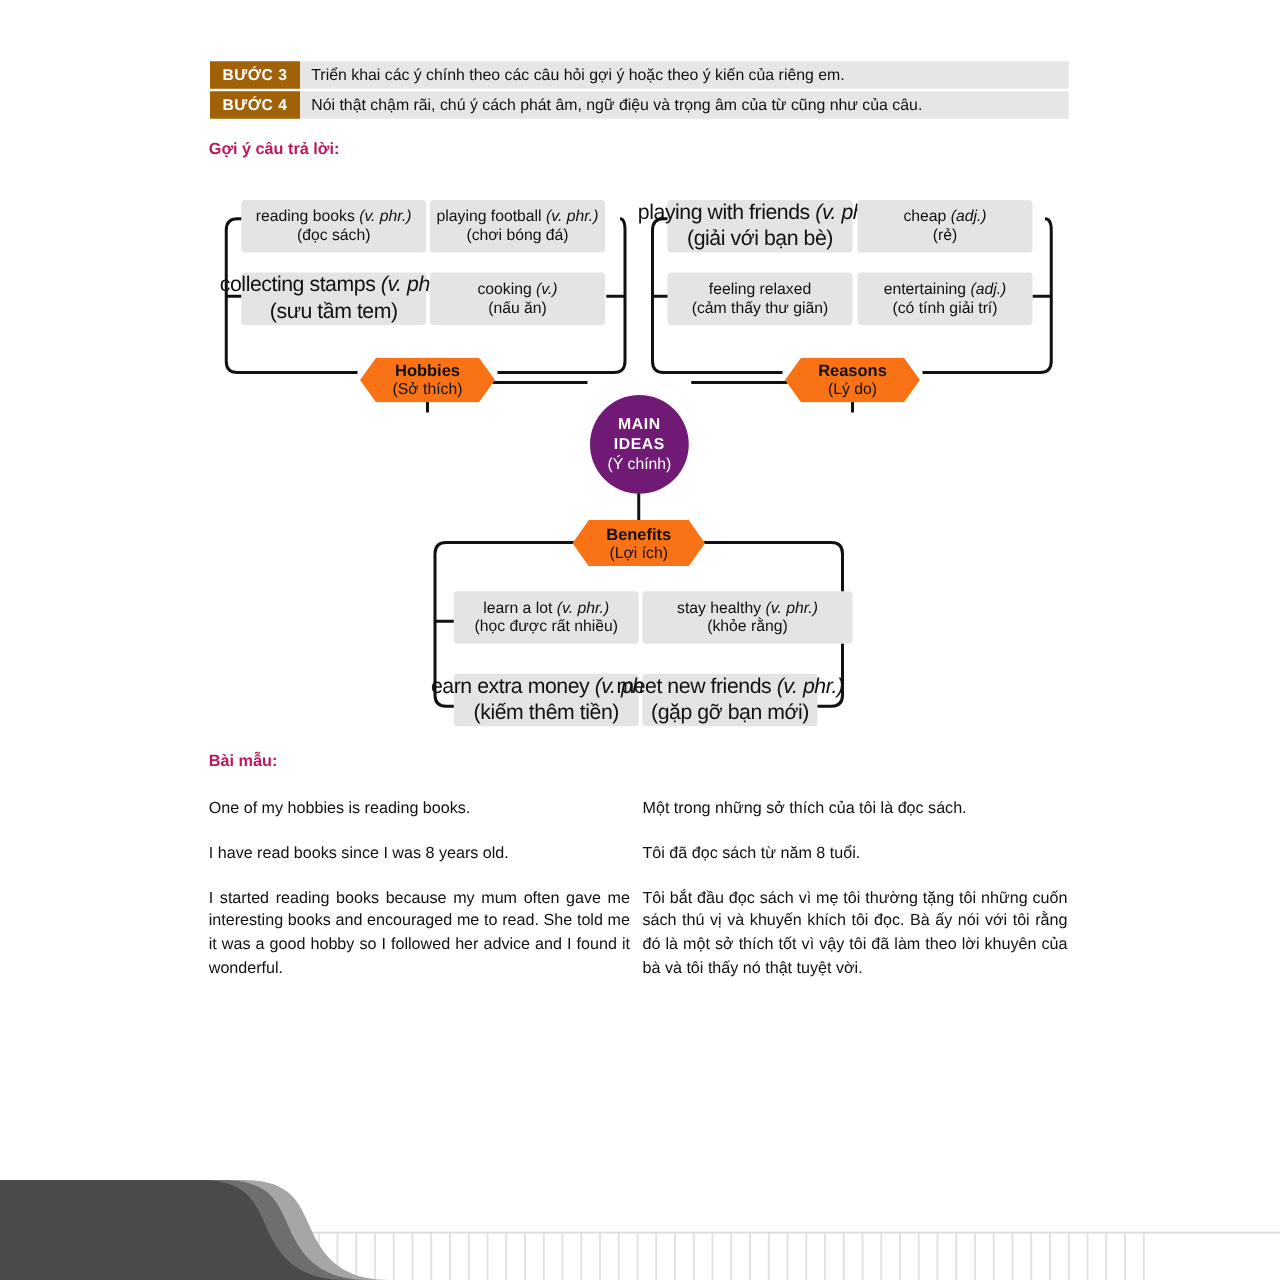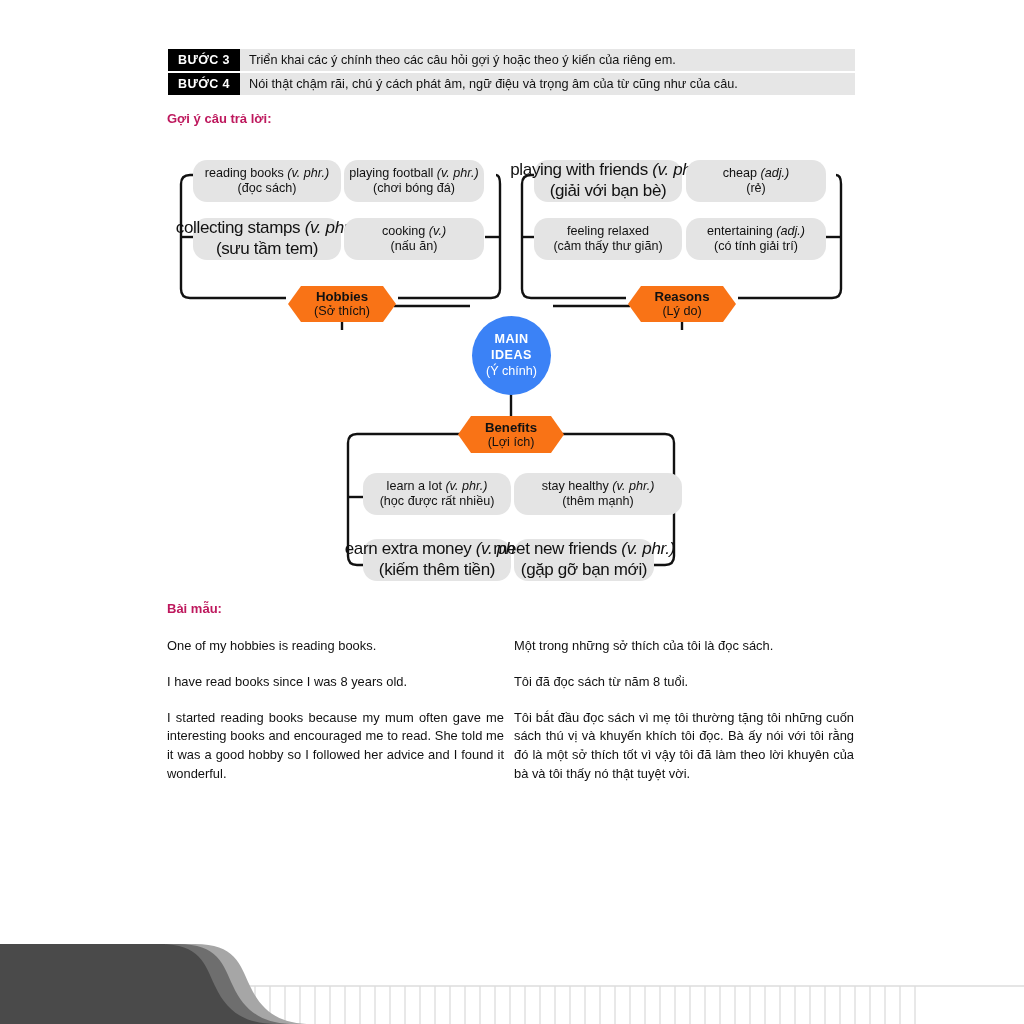--- a/index.html
+++ b/index.html
@@ -14,21 +14,21 @@
   .page{position:absolute;inset:0;}
 
   
   .steps{position:absolute;left:168px;top:49px;width:687px;}
   .step-row{
     display:flex;align-items:stretch;
     background:#e6e6e6;
     height:22px;margin-bottom:2px;
   }
   .step-badge{
-    background:#000000;color:#ffffff;
+    background:#a16207;color:#ffffff;
     font-weight:bold;font-size:12.5px;
     letter-spacing:.4px;
     display:flex;align-items:center;justify-content:center;
     width:72px;flex:0 0 72px;
   }
   .step-text{
     display:flex;align-items:center;
     font-size:12.7px;color:#111;
     padding-left:9px;
     white-space:nowrap;
@@ -41,21 +41,21 @@
   #lbl-goiy{left:167px;top:111px;}
   #lbl-baimau{left:167px;top:601px;}
 
   
   .diagram{position:absolute;left:0;top:0;width:1024px;height:600px;}
   .diagram svg{position:absolute;left:0;top:0;}
 
   .node{
     position:absolute;
     background:#e4e4e4;
-    border-radius:14px;
+    border-radius:3px;
     display:flex;flex-direction:column;
     align-items:center;justify-content:center;
     text-align:center;
     font-size:12.6px;line-height:1.22;
     color:#111;
     padding:3px 4px;
     box-sizing:border-box;
   }
   .node .l1{white-space:nowrap;}
   .node .l2{white-space:nowrap;}
@@ -72,21 +72,21 @@
     color:#111;
     -webkit-clip-path:polygon(13px 0,calc(100% - 13px) 0,100% 50%,calc(100% - 13px) 100%,13px 100%,0 50%);
     clip-path:polygon(13px 0,calc(100% - 13px) 0,100% 50%,calc(100% - 13px) 100%,13px 100%,0 50%);
   }
   .hex .t1{font-weight:bold;font-size:13.2px;line-height:1.15;}
   .hex .t2{font-size:12.6px;line-height:1.15;}
 
   
   .core{
     position:absolute;
-    background:#3b82f6;
+    background:#701a75;
     border-radius:50%;
     color:#ffffff;
     display:flex;flex-direction:column;
     align-items:center;justify-content:center;
     text-align:center;
   }
   .core .c1,.core .c2{font-weight:bold;font-size:12.6px;line-height:1.28;letter-spacing:.5px;}
   .core .c3{font-size:12.6px;line-height:1.3;}
 
   
@@ -201,21 +201,21 @@
       <span class="c2">IDEAS</span>
       <span class="c3">(Ý chính)</span>
     </div>
 
     <div class="node" style="left:363px;top:473px;width:148px;height:42px;">
       <span class="l1"><span>learn a lot</span> <i>(v. phr.)</i></span>
       <span class="l2">(học được rất nhiều)</span>
     </div>
     <div class="node" style="left:514px;top:473px;width:168px;height:42px;">
       <span class="l1"><span>stay healthy</span> <i>(v. phr.)</i></span>
-      <span class="l2">(thêm mạnh)</span>
+      <span class="l2">(khỏe rằng)</span>
     </div>
     <div class="node cond" style="left:363px;top:539px;width:148px;height:42px;">
       <span class="l1"><span>earn extra money</span> <i>(v. phr.)</i></span>
       <span class="l2">(kiếm thêm tiền)</span>
     </div>
     <div class="node cond" style="left:514px;top:539px;width:140px;height:42px;">
       <span class="l1"><span>meet new friends</span> <i>(v. phr.)</i></span>
       <span class="l2">(gặp gỡ bạn mới)</span>
     </div>
   </div>

